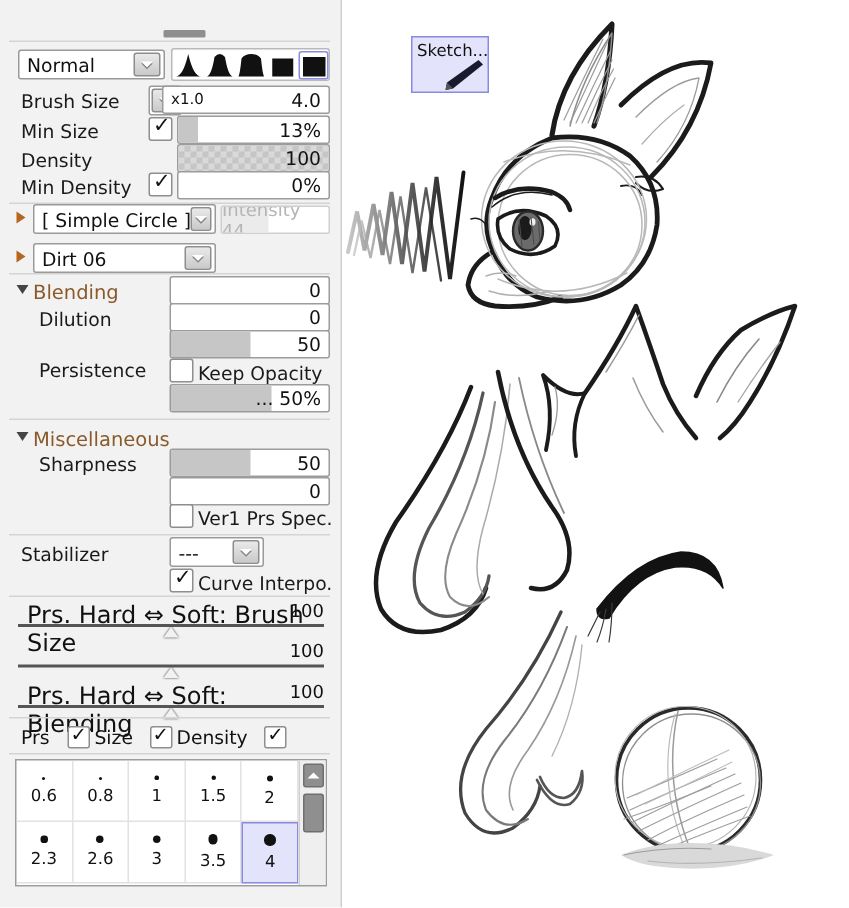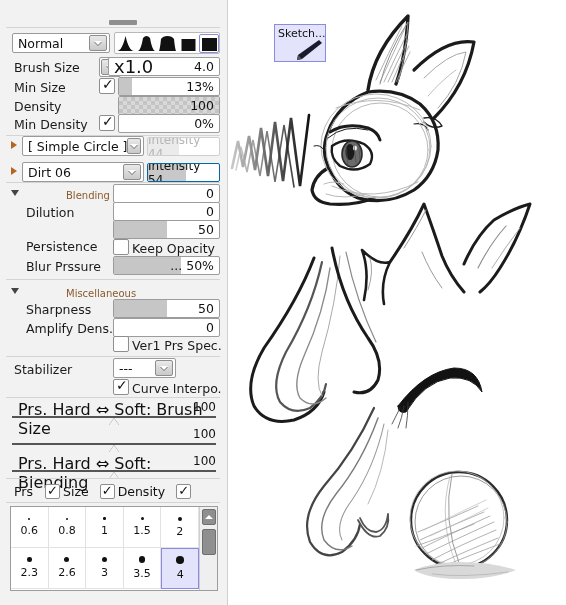--- a/index.html
+++ b/index.html
@@ -23,21 +23,21 @@
     background:#8f8f8f; border-radius:1px;
   }
   .hr {
     position:absolute; left:6px; width:214px; height:1px; background:#d4d4d4;
   }
   .row { position:absolute; height:20px; }
   .lbl {
     font-size: 12.5px; color:#1a1a1a; line-height:20px; white-space:nowrap;
   }
   .lbl.ind { padding-left: 12px; }
-  .sect-lbl { font-size:10px; color:#8a5a2b; line-height:20px;margin-left:44px; }
+  .sect-lbl { font-size:13px; color:#8a5a2b; line-height:20px; }
 
   
   .combo {
     position:absolute; background:#fff; border:1px solid #9a9a9a;
     height:20px; border-radius:2px; display:flex; align-items:center;
   }
   .combo .txt { font-size:12.5px; color:#111; padding-left:5px; flex:1; white-space:nowrap;}
   .combo .arrowbtn {
     width:18px; height:16px; margin-right:2px;
     background: linear-gradient(#e9e9e9,#c9c9c9);
@@ -47,21 +47,21 @@
   .caret { width:0;height:0;border-left:4px solid transparent;border-right:4px solid transparent;border-top:4px solid #ffffff; filter: drop-shadow(0 1px 0 #6a6a6a);}
 
   
   .field {
     position:absolute; height:19px; background:#fff;
     border:1px solid #9c9c9c; border-radius:2px;
     display:flex; align-items:center; justify-content:flex-end;
     font-size:12.5px; color:#111; overflow:hidden;
   }
   .field .val { position:relative; z-index:2; padding-right:5px; }
-  .field .lead { position:absolute; left:5px; z-index:2; font-size:18px; }
+  .field .lead { position:absolute; left:5px; z-index:2; font-size:10px; }
   .fill {
     position:absolute; left:0; top:0; bottom:0; background:#c6c6c6; z-index:1;
   }
   .fill.checker {
     background-color:#d9d9d9;
     background-image:
       linear-gradient(45deg,#c4c4c4 25%,transparent 25%,transparent 75%,#c4c4c4 75%),
       linear-gradient(45deg,#c4c4c4 25%,transparent 25%,transparent 75%,#c4c4c4 75%);
     background-size:8px 8px; background-position:0 0,4px 4px;
   }
@@ -253,24 +253,20 @@
       <span class="itxt">Intensity 44</span>
     </div>
 
     <span class="tri-r" style="left:11px; top:167px;"></span>
     <div class="combo" style="left:22px; top:162px; width:122px;gap:28px;">
       <span class="txt">Dirt 06</span>
       <span class="arrowbtn">
           <span class="caret"></span>
         </span>
     </div>
-    <div class="intens" style="left:147px; top:163px; width:73px;">
-      <span class="ifill" style="width:54%;"></span>
-      <span class="itxt">Intensity 54</span>
-    </div>
 
     <div class="hr" style="top:182px;"></div>
 
     <span class="tri-d" style="left:11px; top:190px;"></span>
     <div class="row" style="left:22px; top:184px;">
       <span class="sect-lbl">Blending</span>
     </div>
     <div class="field" style="left:113px; top:184px; width:107px;">
       <span class="fill" style="width:0%;"></span>
       <span class="val">0</span>
@@ -290,46 +286,40 @@
     <div class="field" style="left:113px; top:220px; width:107px;">
       <span class="fill" style="width:50%;"></span>
       <span class="val">50</span>
     </div>
 
     <div class="cb" style="left:113px; top:239px;"></div>
     <div class="row" style="left:132px; top:238px;">
       <span class="lbl">Keep Opacity</span>
     </div>
 
-    <div class="row" style="left:14px; top:256px;">
-      <span class="lbl ind">Blur Prssure</span>
-    </div>
     <div class="field" style="left:113px; top:256px; width:107px;">
       <span class="fill" style="width:64%;"></span>
       <span class="val">... 50%</span>
     </div>
 
     <div class="hr" style="top:279px;"></div>
 
     <span class="tri-d" style="left:11px; top:288px;"></span>
     <div class="row" style="left:22px; top:282px;">
       <span class="sect-lbl">Miscellaneous</span>
     </div>
 
     <div class="row" style="left:14px; top:299px;">
       <span class="lbl ind">Sharpness</span>
     </div>
     <div class="field" style="left:113px; top:299px; width:107px;">
       <span class="fill" style="width:50%;"></span>
       <span class="val">50</span>
     </div>
 
-    <div class="row" style="left:14px; top:318px;">
-      <span class="lbl ind">Amplify Dens.</span>
-    </div>
     <div class="field" style="left:113px; top:318px; width:107px;">
       <span class="fill" style="width:0%;"></span>
       <span class="val">0</span>
     </div>
 
     <div class="cb" style="left:113px; top:336px;"></div>
     <div class="row" style="left:132px; top:335px;">
       <span class="lbl">Ver1 Prs Spec.</span>
     </div>
 

